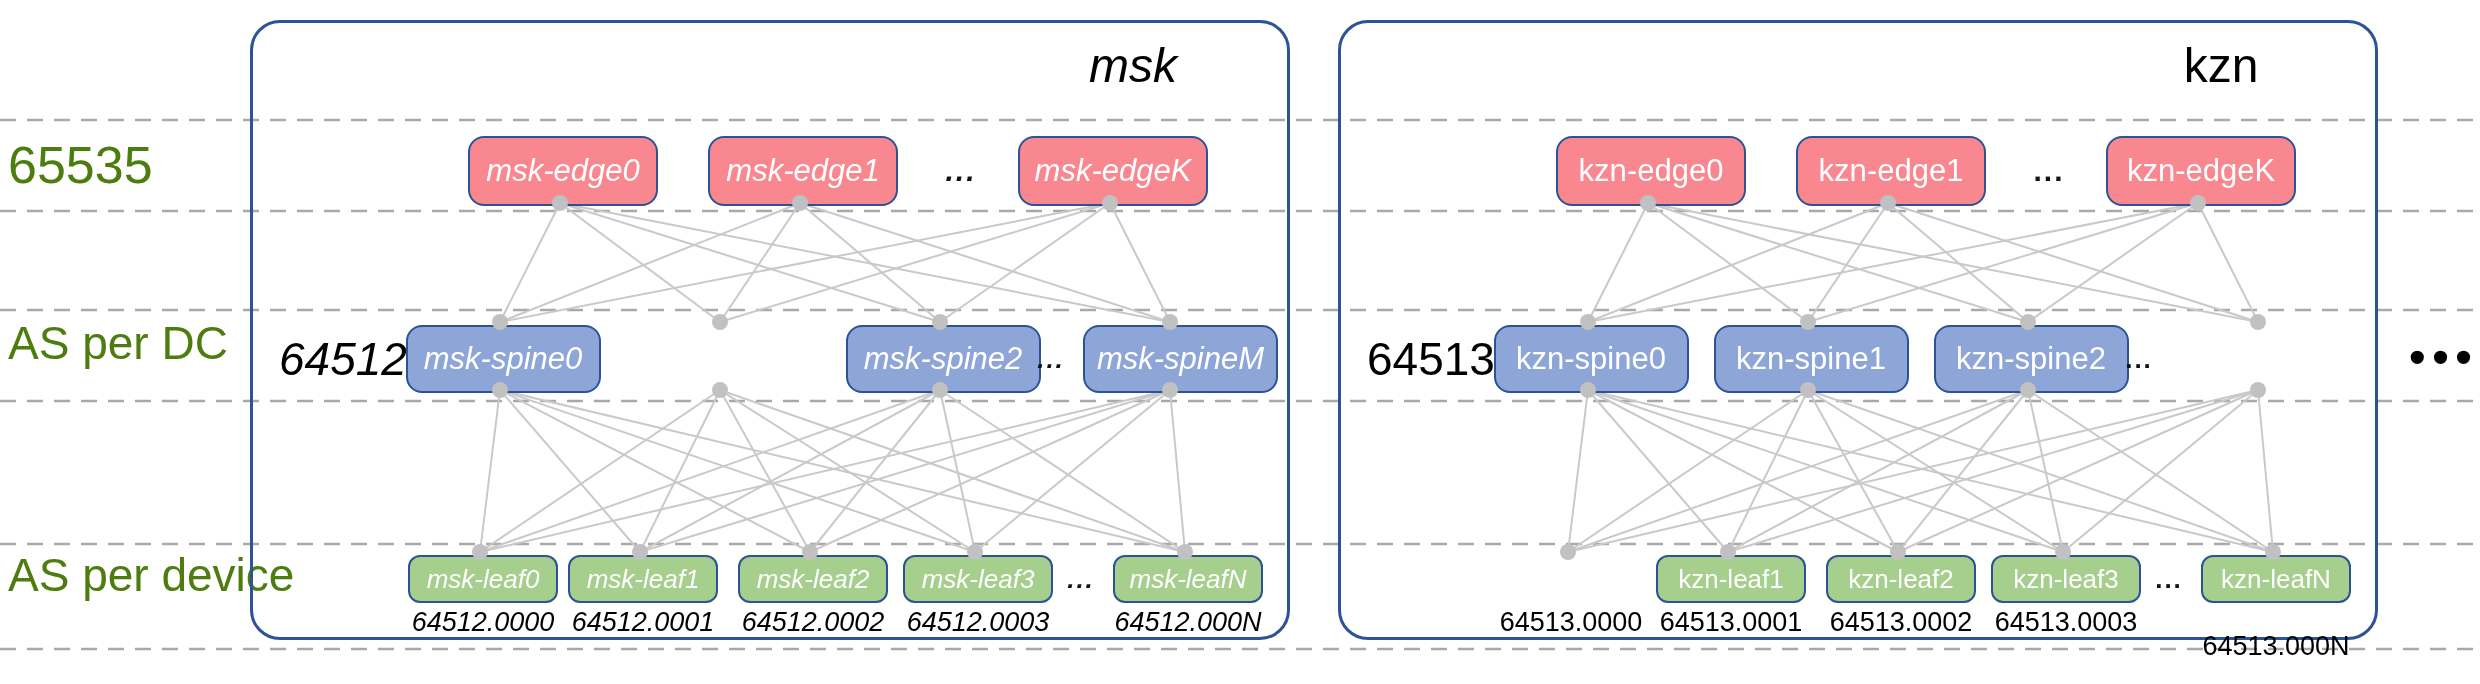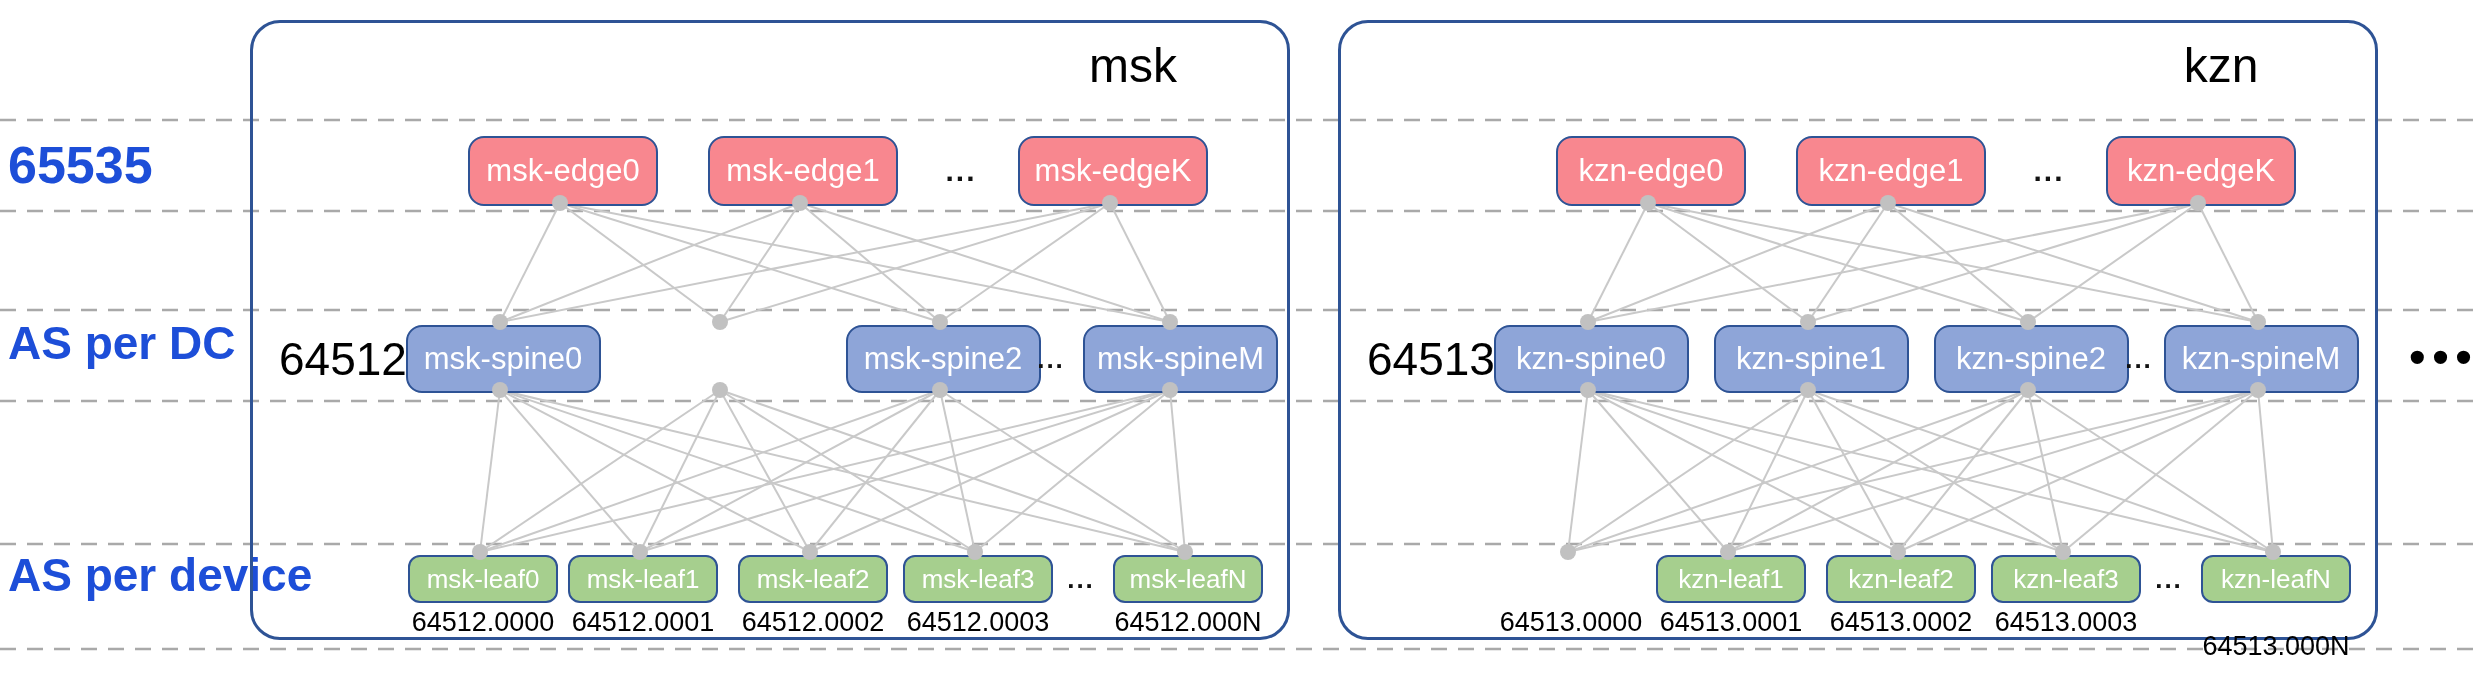--- a/index.html
+++ b/index.html
@@ -1,21 +1,21 @@
 <!DOCTYPE html>
 <html style="--edge-fill: #F8878F; --spine-fill: #8EA5D8; --leaf-fill: #A6CF8E; --node-border: #2E5395; --dc-border: #2E5395; --dashed-line: #A9A9A9; --wire: #C9C9C9; --dot: #C1C1C1; --text: #000000; --node-text: #FFFFFF;"><head>
 <meta charset="utf-8">
 <style>
   html,body{margin:0;padding:0;background:#ffffff;}
   .canvas{
     position:relative;width:2480px;height:684px;background:#ffffff;
     font-family:"Liberation Sans",sans-serif;overflow:hidden;
   }
   svg.layer{position:absolute;left:0;top:0;pointer-events:none;}
-  .rowlabel{position:absolute;color:#1d4ed8;font-weight:700;white-space:nowrap;}
+  .rowlabel{position:absolute;color:#4d7c0f;font-weight:400;white-space:nowrap;}
   #rl-edge{left:8px;top:135px;font-size:52px;}
   #rl-spine{left:8px;top:316px;font-size:46px;}
   #rl-leaf{left:8px;top:548px;font-size:46px;}
   .dc{position:absolute;border:3px solid var(--dc-border,#2e5395);border-radius:30px;background:transparent;box-sizing:border-box;}
   .dc-title{position:absolute;font-size:48px;font-weight:500;color:#000;transform:translate(-50%,-50%);white-space:nowrap;}
   .as-label{position:absolute;font-size:46px;font-weight:500;color:#000;transform:translate(-50%,-50%);white-space:nowrap;}
   .node{
     position:absolute;display:flex;align-items:center;justify-content:center;
     color:#fff;border:2px solid var(--node-border,#2e5395);box-sizing:border-box;white-space:nowrap;
   }
@@ -104,21 +104,21 @@
       <line x1="2258" y1="390" x2="1898" y2="552" stroke="#C9C9C9" stroke-width="2"></line>
       <line x1="2258" y1="390" x2="2063" y2="552" stroke="#C9C9C9" stroke-width="2"></line>
       <line x1="2258" y1="390" x2="2273" y2="552" stroke="#C9C9C9" stroke-width="2"></line>
     </svg>
 
   <div class="rowlabel" id="rl-edge">65535</div>
   <div class="rowlabel" id="rl-spine">AS per DC</div>
   <div class="rowlabel" id="rl-leaf">AS per device</div>
 
   <div id="dcs">
-      <div class="dc" style="left: 250px; top: 20px; width: 1040px; height: 620px;">
+      <div class="dc" style="left: 250px; top: 20px; width: 1040px; height: 620px; font-style: italic;">
     <div class="dc-title" style="left: 880px; top: 42px;">msk</div>
     <div class="as-label" style="left: 90px; top: 336px;">64512</div>
   <div class="node edge" style="left: 215px; top: 113px; width: 190px; height: 70px;">msk-edge0</div>
         <div class="node edge" style="left: 455px; top: 113px; width: 190px; height: 70px;">msk-edge1</div>
         <div class="node edge" style="left: 765px; top: 113px; width: 190px; height: 70px;">msk-edgeK</div>
         <div class="ellipsis edge-ell" style="left: 708px; top: 148px;">...</div>
         <div class="node spine" style="left: 152.5px; top: 302px; width: 195px; height: 68px;">msk-spine0</div>
         <div class="node spine" style="left: 592.5px; top: 302px; width: 195px; height: 68px;">msk-spine2</div>
         <div class="node spine" style="left: 830px; top: 302px; width: 195px; height: 68px;">msk-spineM</div>
         <div class="ellipsis spine-ell" style="left: 798px; top: 336px;">...</div>
@@ -137,21 +137,20 @@
       <div class="dc" style="left: 1338px; top: 20px; width: 1040px; height: 620px;">
     <div class="dc-title" style="left: 880px; top: 42px;">kzn</div>
     <div class="as-label" style="left: 90px; top: 336px;">64513</div>
   <div class="node edge" style="left: 215px; top: 113px; width: 190px; height: 70px;">kzn-edge0</div>
         <div class="node edge" style="left: 455px; top: 113px; width: 190px; height: 70px;">kzn-edge1</div>
         <div class="node edge" style="left: 765px; top: 113px; width: 190px; height: 70px;">kzn-edgeK</div>
         <div class="ellipsis edge-ell" style="left: 708px; top: 148px;">...</div>
         <div class="node spine" style="left: 152.5px; top: 302px; width: 195px; height: 68px;">kzn-spine0</div>
         <div class="node spine" style="left: 372.5px; top: 302px; width: 195px; height: 68px;">kzn-spine1</div>
         <div class="node spine" style="left: 592.5px; top: 302px; width: 195px; height: 68px;">kzn-spine2</div>
-        <div class="node spine" style="left: 822.5px; top: 302px; width: 195px; height: 68px;">kzn-spineM</div>
         <div class="ellipsis spine-ell" style="left: 798px; top: 336px;">...</div>
         <div class="leaf-as" style="left: 230px; top: 584px;">64513.0000</div>
         <div class="node leaf" style="left: 315px; top: 532px; width: 150px; height: 48px;">kzn-leaf1</div>
         <div class="leaf-as" style="left: 390px; top: 584px;">64513.0001</div>
         <div class="node leaf" style="left: 485px; top: 532px; width: 150px; height: 48px;">kzn-leaf2</div>
         <div class="leaf-as" style="left: 560px; top: 584px;">64513.0002</div>
         <div class="node leaf" style="left: 650px; top: 532px; width: 150px; height: 48px;">kzn-leaf3</div>
         <div class="leaf-as" style="left: 725px; top: 584px;">64513.0003</div>
         <div class="node leaf" style="left: 860px; top: 532px; width: 150px; height: 48px;">kzn-leafN</div>
         <div class="leaf-as" style="left: 935px; top: 608px;">64513.000N</div>

